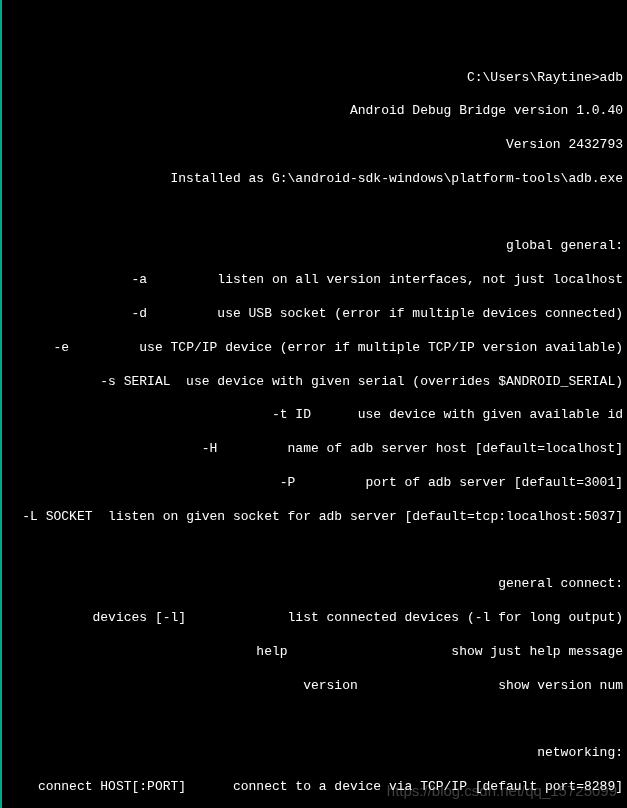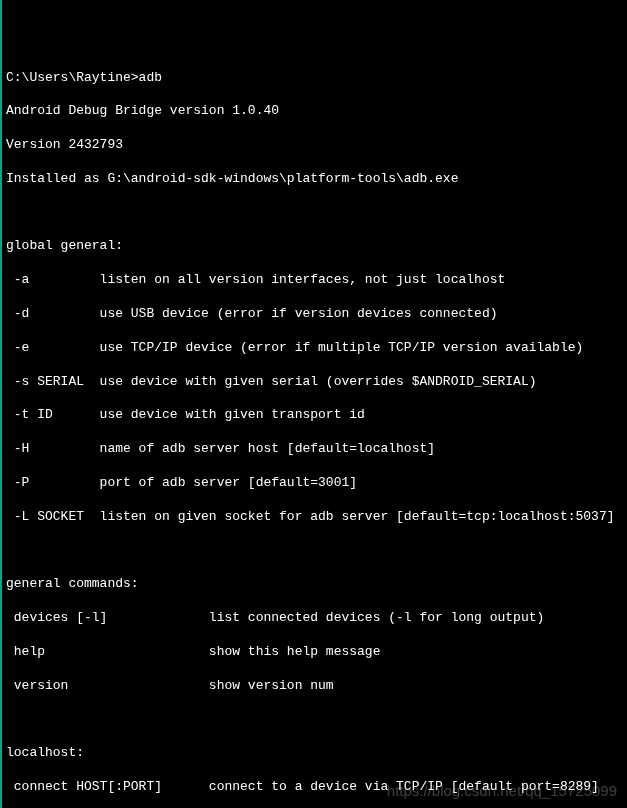--- a/index.html
+++ b/index.html
@@ -1,18 +1,19 @@
 <!DOCTYPE html>
 <html><head>
   <meta charset="utf-8">
   <style>
     * {
       margin: 0;
       padding: 0;
       box-sizing: border-box;
+      text-align: right;
     }
     body {
       background: #000;
       color: #fff;
       font-family: 'Courier New', 'Consolas', monospace;
       font-size: 13px;
       line-height: 1.3;
       width: 627px;
       height: 808px;
       overflow: hidden;
@@ -39,34 +40,34 @@
 
 
 
 <span class="terminal-line">C:\Users\Raytine&gt;adb</span>
 <span class="terminal-line">Android Debug Bridge version 1.0.40</span>
 <span class="terminal-line">Version 2432793</span>
 <span class="terminal-line">Installed as G:\android-sdk-windows\platform-tools\adb.exe</span>
 <span class="terminal-line"> </span>
 <span class="terminal-line">global general:</span>
 <span class="terminal-line"> -a         listen on all version interfaces, not just localhost</span>
-<span class="terminal-line"> -d         use USB device (error if version devices connected)</span>
+<span class="terminal-line"> -d         use USB socket (error if multiple devices connected)</span>
 <span class="terminal-line"> -e         use TCP/IP device (error if multiple TCP/IP version available)</span>
 <span class="terminal-line"> -s SERIAL  use device with given serial (overrides $ANDROID_SERIAL)</span>
-<span class="terminal-line"> -t ID      use device with given transport id</span>
+<span class="terminal-line"> -t ID      use device with given available id</span>
 <span class="terminal-line"> -H         name of adb server host [default=localhost]</span>
 <span class="terminal-line"> -P         port of adb server [default=3001]</span>
 <span class="terminal-line"> -L SOCKET  listen on given socket for adb server [default=tcp:localhost:5037]</span>
 <span class="terminal-line"> </span>
-<span class="terminal-line">general commands:</span>
+<span class="terminal-line">general connect:</span>
 <span class="terminal-line"> devices [-l]             list connected devices (-l for long output)</span>
-<span class="terminal-line"> help                     show this help message</span>
+<span class="terminal-line"> help                     show just help message</span>
 <span class="terminal-line"> version                  show version num</span>
 <span class="terminal-line"> </span>
-<span class="terminal-line">localhost:</span>
+<span class="terminal-line">networking:</span>
 <span class="terminal-line"> connect HOST[:PORT]      connect to a device via TCP/IP [default port=8289]</span>
 
 
 
 
 
 
 
 
 

